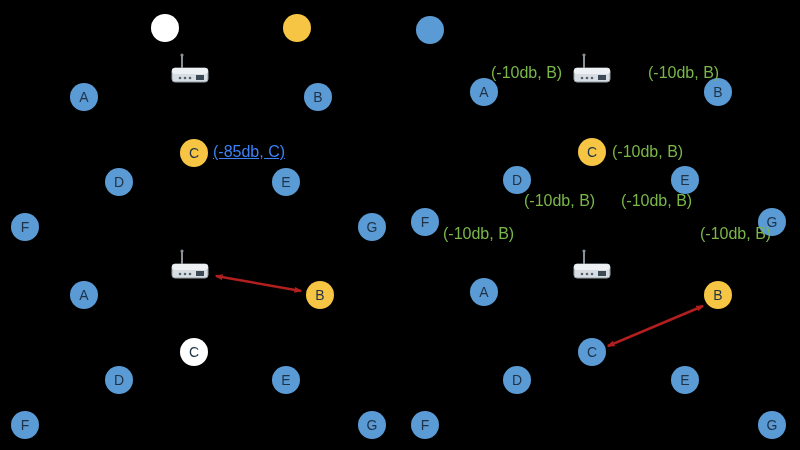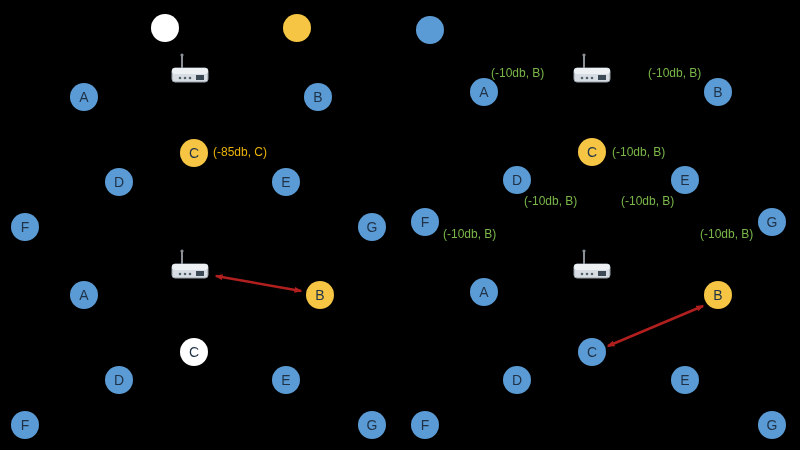--- a/index.html
+++ b/index.html
@@ -29,21 +29,21 @@
   .legend-circle {
     position: absolute;
     width: 28px;
     height: 28px;
     border-radius: 50%;
     transform: translate(-50%, -50%);
   }
   .annotation {
     position: absolute;
     transform: translateY(-50%);
-    font-size: 12px;
+    font-size: 16px;
     white-space: nowrap;
   }
   .router {
     position: absolute;
     transform: translate(-50%, -50%);
     line-height: 0;
   }
   #overlay {
     position: absolute;
     left: 0;
@@ -77,21 +77,21 @@
         <circle cx="23" cy="26" r="1.3" fill="#53636e"></circle>
         <rect x="29" y="23" width="8" height="5" fill="#3b4a54"></rect>
       </svg></div>
     <div class="node" style="left: 84px; top: 97px; background: rgb(91, 155, 213); color: rgb(31, 50, 71);">A</div>
     <div class="node" style="left: 318px; top: 97px; background: rgb(91, 155, 213); color: rgb(31, 50, 71);">B</div>
     <div class="node" style="left: 194px; top: 153px; background: rgb(246, 197, 68); color: rgb(31, 50, 71);">C</div>
     <div class="node" style="left: 119px; top: 182px; background: rgb(91, 155, 213); color: rgb(31, 50, 71);">D</div>
     <div class="node" style="left: 286px; top: 182px; background: rgb(91, 155, 213); color: rgb(31, 50, 71);">E</div>
     <div class="node" style="left: 25px; top: 227px; background: rgb(91, 155, 213); color: rgb(31, 50, 71);">F</div>
     <div class="node" style="left: 372px; top: 227px; background: rgb(91, 155, 213); color: rgb(31, 50, 71);">G</div>
-    <div class="annotation" style="left: 213px; top: 152px; color: #eab308;">(-85db, C)</div>
+    <div class="annotation" style="left: 213px; top: 152px; color: #3b82f6; text-decoration: underline;">(-85db, C)</div>
     <div class="router" style="left: 592px; top: 72px;"><svg width="46" height="40" viewBox="0 0 46 40">
         <line x1="15" y1="3" x2="15" y2="17" stroke="#8a9096" stroke-width="2"></line>
         <circle cx="15" cy="3" r="1.6" fill="#8a9096"></circle>
         <rect x="5" y="16" width="36" height="14" rx="3" fill="#d7dde2" stroke="#97a1a9"></rect>
         <rect x="5" y="16" width="36" height="6" rx="3" fill="#edf1f3"></rect>
         <circle cx="13" cy="26" r="1.3" fill="#53636e"></circle>
         <circle cx="18" cy="26" r="1.3" fill="#53636e"></circle>
         <circle cx="23" cy="26" r="1.3" fill="#53636e"></circle>
         <rect x="29" y="23" width="8" height="5" fill="#3b4a54"></rect>
       </svg></div>

